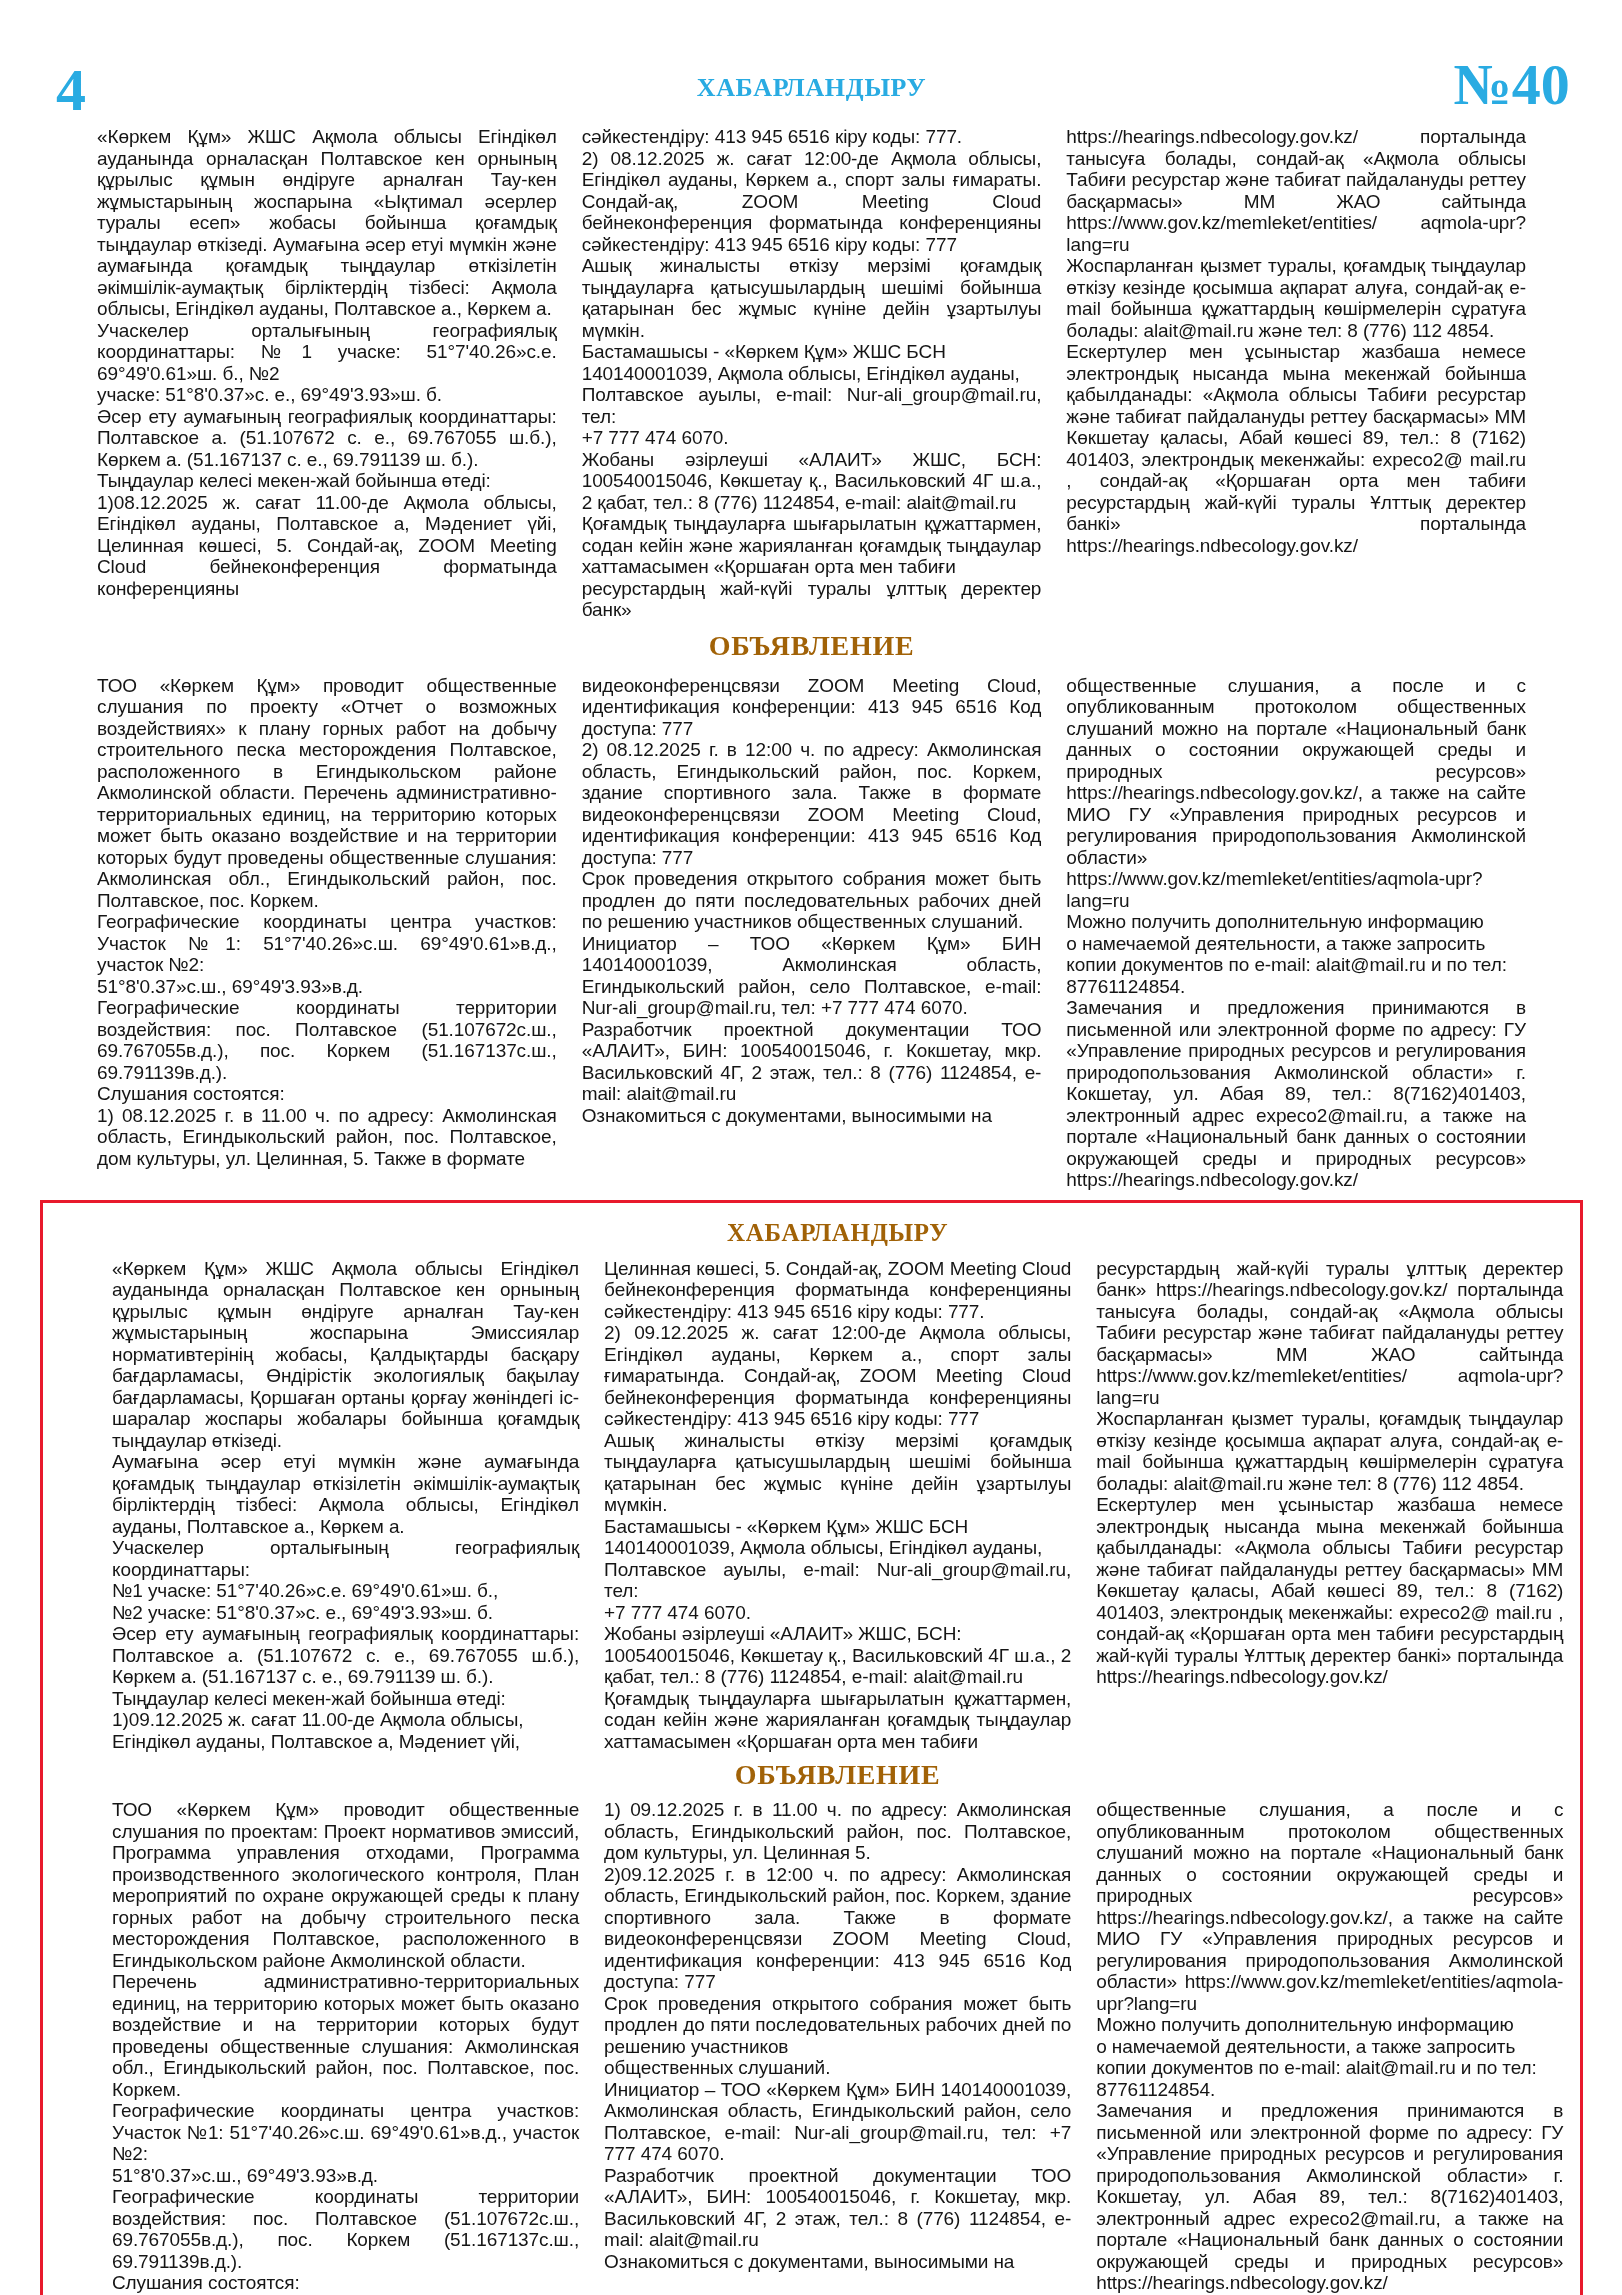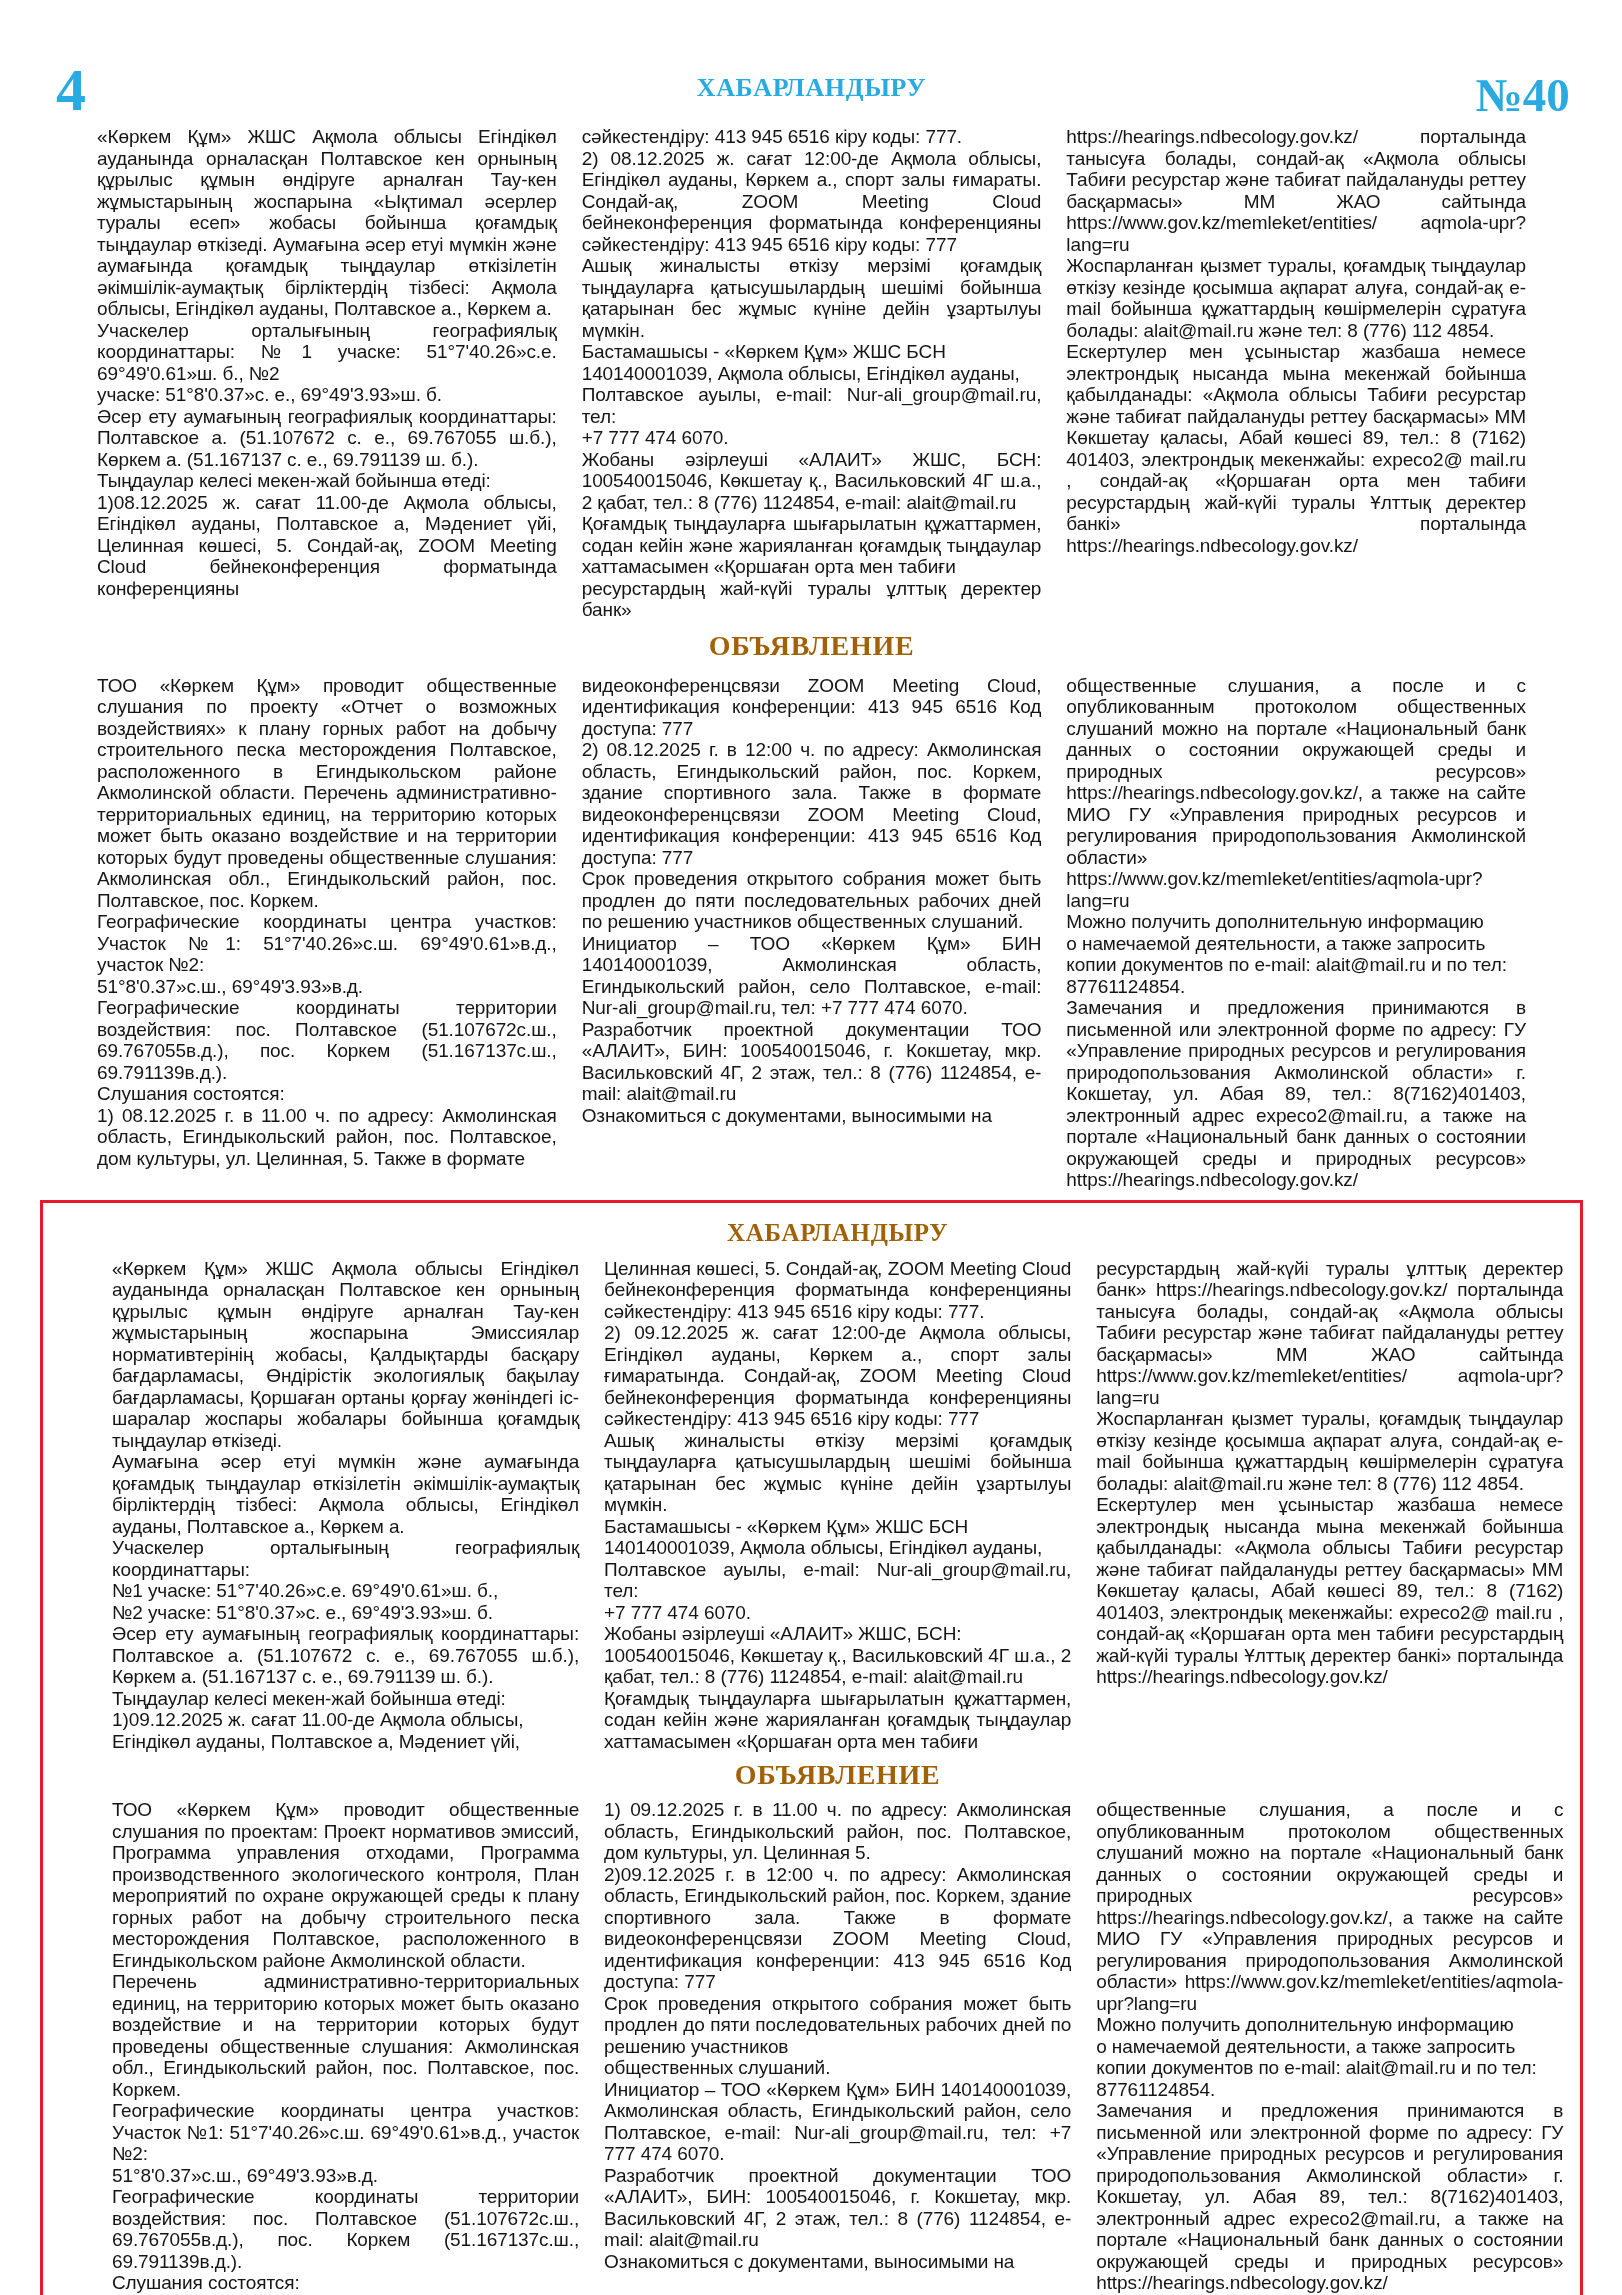--- a/index.html
+++ b/index.html
@@ -18,21 +18,21 @@
     font-size:60px; line-height:60px; color:#29abe2;
   }
   .page-title {
     position:absolute; left:0; right:0; top:19.4px; text-align:center;
     font-family:"Liberation Serif", serif; font-weight:bold;
     font-size:26px; letter-spacing:0.7px; color:#29abe2;
   }
   .issue-num {
     position:absolute; right:4.2px; top:7px;
     font-family:"Liberation Serif", serif; font-weight:bold;
-    font-size:47px; line-height:47px; color:#29abe2;margin-top:11px;
+    font-size:58px; line-height:47px; color:#29abe2;
   }
 
   
   .announce { margin:0 97px; }
   .cols { display:flex; gap:25px; align-items:flex-start; }
   .col {
     flex:1 1 0; white-space:pre-line; text-align:justify;
     font-size:19px; line-height:21.5px; letter-spacing:-0.1px;
   }
   .sec-head {

